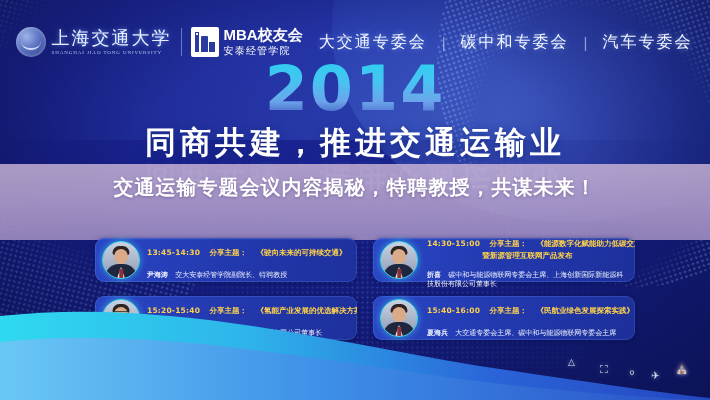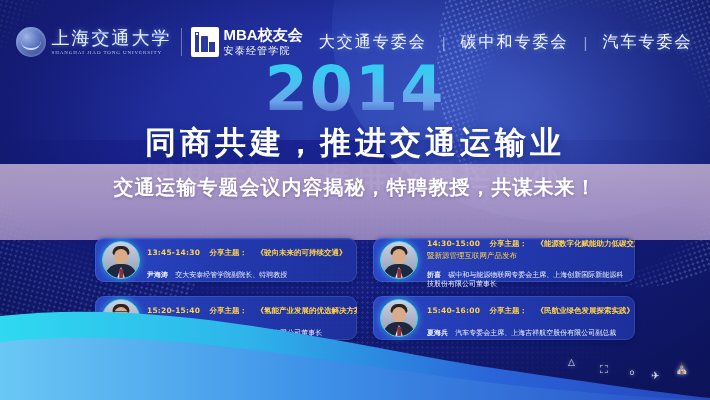--- a/index.html
+++ b/index.html
@@ -258,22 +258,22 @@
   .card-line1 { white-space:nowrap; line-height:1.25; }
   .card-time {
     color:#ffd24a; font-size:7.5px; font-weight:bold; letter-spacing:.2px;
     font-family:"DejaVu Sans","Liberation Sans",sans-serif;
   }
   .card-topic {
     color:#ffd24a; font-size:7.5px; font-weight:bold; margin-left:5px;
     font-family:"DejaVu Sans","Liberation Sans",sans-serif;
   }
   .card-sub {
-    color:#ffd24a; font-size:7.5px; font-weight:normal;
-    text-align:left; line-height:1.25; white-space:nowrap;
+    color:#ffd24a; font-size:7.5px; font-weight:bold;
+    text-align:center; line-height:1.25; white-space:nowrap;
     font-family:"DejaVu Sans","Liberation Sans",sans-serif;
   }
   .card-name {
     color:#eef3ff; font-size:7px; line-height:1.3; margin-top:11px;
     font-family:"DejaVu Sans","Liberation Sans",sans-serif;
     white-space:normal;
   }
   .card-name b { font-weight:bold; margin-right:5px; }
   .card.right .card-text { padding-left:2px; }
 
@@ -416,21 +416,21 @@
           <div class="face"></div>
       </div>
       <div class="card-text">
         <div class="card-line1">
           <span class="card-time">15:40-16:00</span>
           <span class="card-topic">分享主题：</span>
           <span class="card-topic">《民航业绿色发展探索实践》</span>
         </div>
         <div class="card-name">
           <b>夏海兵</b>
-          <span>汽车专委会主席、上海吉祥航空股份有限公司副总裁</span>
+          <span>大交通专委会主席、碳中和与能源物联网专委会主席</span>
         </div>
       </div>
     </div>
 
   </div>
 
   <div class="wave-wrap">
     <svg viewBox="0 0 710 110" preserveAspectRatio="none" xmlns="http://www.w3.org/2000/svg">
       <defs>
         <linearGradient id="wv1" x1="0" y1="0" x2="1" y2="0">

